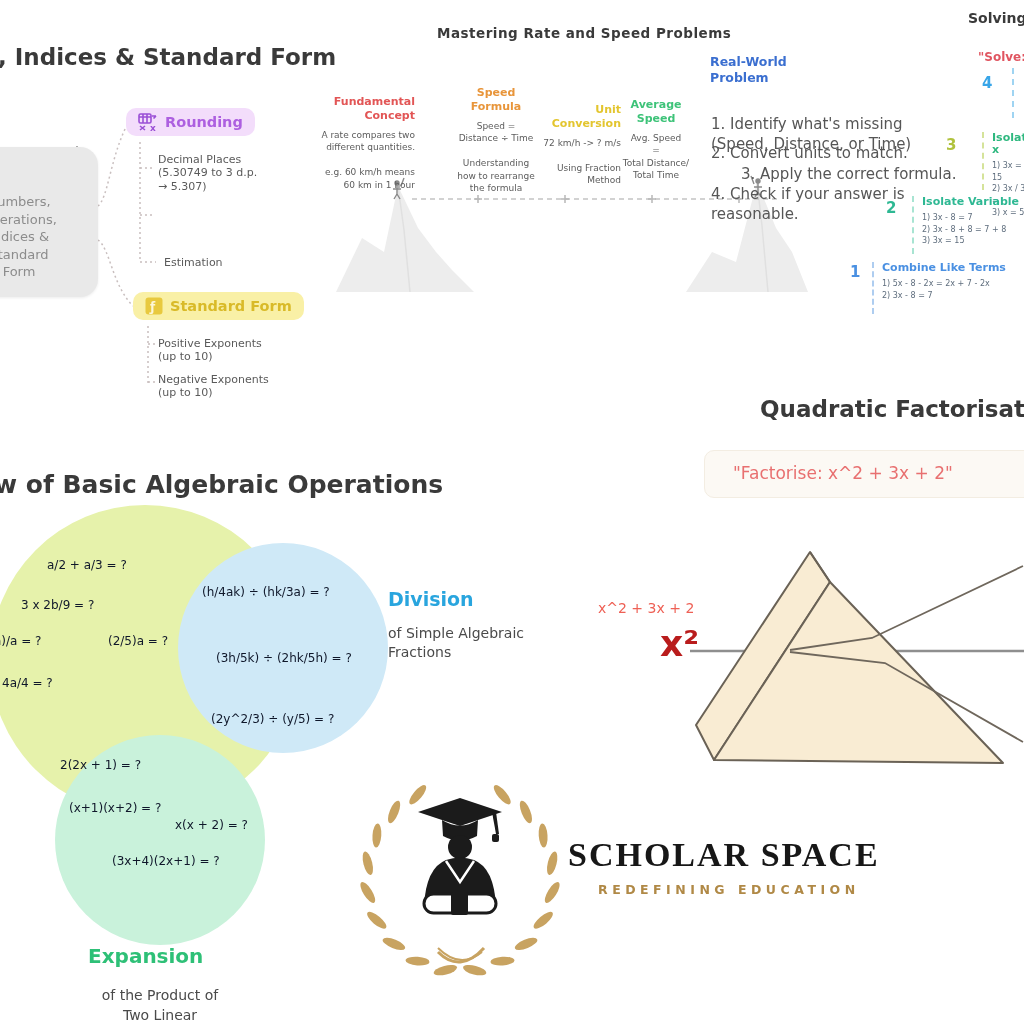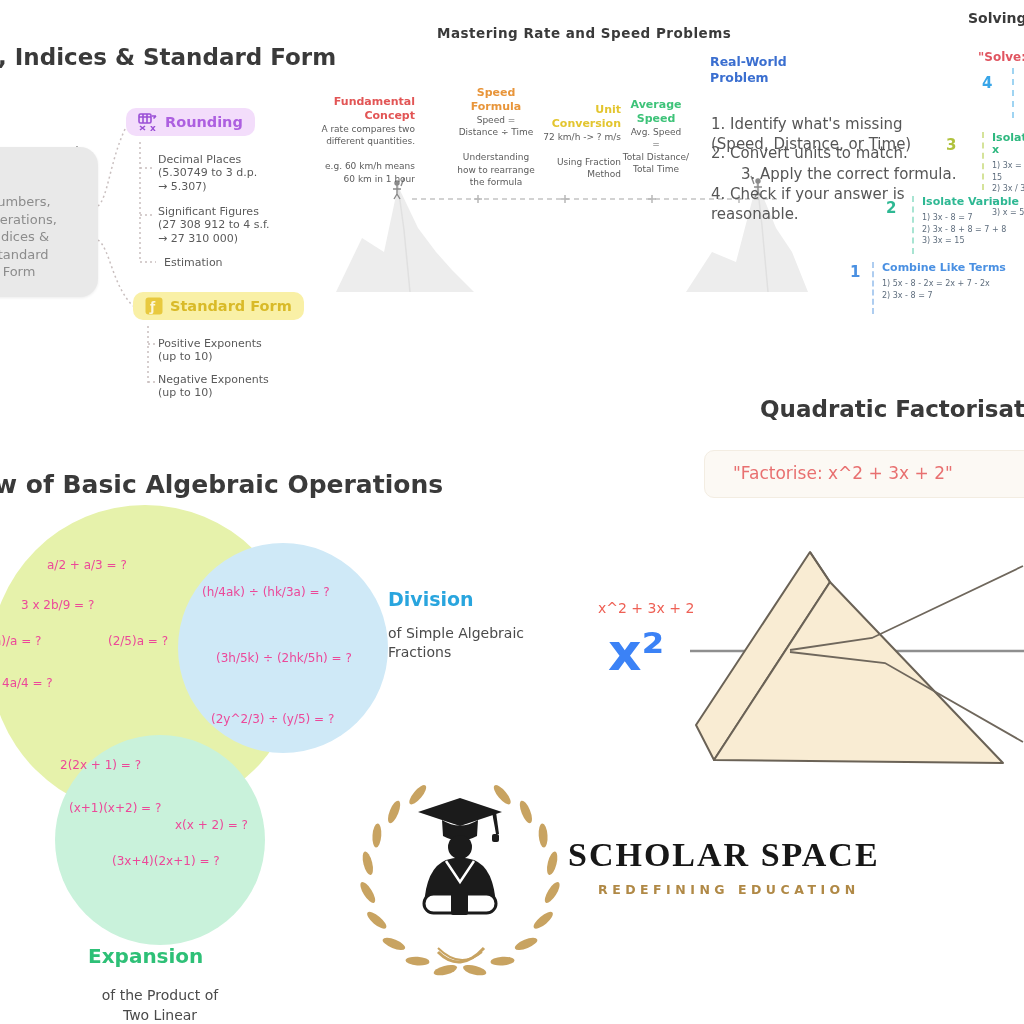--- a/index.html
+++ b/index.html
@@ -6,27 +6,27 @@
   #canvas{position:relative;width:1024px;height:1024px;overflow:hidden;background:#ffffff;
           font-family:"DejaVu Sans",sans-serif;color:#3f3f3f;}
   .abs{position:absolute;}
   .pre{white-space:pre-line;}
   .b{font-weight:bold;}
   .sec-title{font-weight:bold;color:#3a3a3a;}
   .node-pill{display:flex;align-items:center;gap:7px;border-radius:10px;padding:5px 12px;font-weight:bold;font-size:14.5px;}
   .map-item{font-size:11px;color:#5a5a5a;line-height:1.22;}
   .concept{line-height:1.25;}
   .concept .hd{font-size:11px;font-weight:bold;line-height:1.25;}
-  .concept .bd{font-size:9px;color:#5c5c5c;line-height:1.4;}
+  .concept .bd{font-size:9px;color:#5c5c5c;line-height:1.4;margin-top:6px;}
   .rw-step{font-size:15px;color:#565656;line-height:1.3;margin-top:29px;}
   .step-num{font-size:15px;font-weight:bold;}
   .step-box{padding-left:8px;}
   .step-title{font-size:11px;font-weight:bold;line-height:1.1;}
   .step-lines{font-size:8px;color:#5e6d7d;line-height:1.45;margin-top:4px;}
-  .venn-item{font-size:12px;color:#ec4899;}
+  .venn-item{font-size:12px;color:#0f172a;}
   .logo-name{font-family:"Liberation Serif",serif;font-size:34px;font-weight:600;letter-spacing:2px;color:#171717;}
   .logo-tag{font-size:12.5px;font-weight:bold;letter-spacing:4.5px;color:#b08946;}
 </style>
 </head>
 <body>
 
 <div id="canvas">
 
   <div class="abs" style="left:-10px;top:505px;width:310px;height:310px;border-radius:50%;background:#e6f2ab;"></div>
   <div class="abs" style="left:178px;top:543px;width:210px;height:210px;border-radius:50%;background:#cfe9f7;"></div>
@@ -145,23 +145,20 @@
         <path d="M14,3 h4 M18,3 l-2.5,2.5"></path>
         <path d="M2,13 l5,4 M7,13 l-5,4"></path>
       </g>
       <text x="12" y="17.5" font-size="9" fill="#9b4fd6" font-weight="bold">x</text>
     </svg>
     <span>Rounding</span>
   </div>
   <div class="abs pre map-item" style="left:158px;top:153px;">Decimal Places
 (5.30749 to 3 d.p.
 → 5.307)</div>
-  <div class="abs pre map-item" style="left:158px;top:205px;">Significant Figures
-(27 308 912 to 4 s.f.
-→ 27 310 000)</div>
   <div class="abs pre map-item" style="left:164px;top:256px;">Estimation</div>
 
   <div class="abs node-pill" style="left:133px;top:292px;background:#f9f0a6;color:#d9ba28;">
     <svg width="18" height="18" viewBox="0 0 18 18">
       <rect x="0.5" y="0.5" width="17" height="17" rx="3" fill="#e8c93e"></rect>
       <text x="5" y="13.5" font-size="12" fill="#fdf7d8" font-weight="bold">ƒ</text>
     </svg>
     <span>Standard Form</span>
   </div>
   <div class="abs pre map-item" style="left:158px;top:337px;">Positive Exponents
@@ -245,21 +242,21 @@
   <div class="abs step-box" style="left:872px;top:262px;width:152px;height:52px;border-left:2px dashed #aecdf0;">
     <div class="step-title" style="color:#4a90e2;">Combine Like Terms</div>
     <div class="step-lines pre">1) 5x - 8 - 2x = 2x + 7 - 2x
 2) 3x - 8 = 7</div>
   </div>
 
   <div class="abs sec-title" style="left:760px;top:396px;font-size:23px;white-space:nowrap;">Quadratic Factorisation</div>
   <div class="abs" style="left:704px;top:450px;width:332px;height:46px;background:#fcf9f4;border:1px solid #f3ede2;border-radius:10px;"></div>
   <div class="abs" style="left:733px;top:463px;font-size:17px;color:#e87070;white-space:nowrap;">"Factorise: x^2 + 3x + 2"</div>
   <div class="abs" style="left:598px;top:600px;font-size:14px;color:#ee6055;white-space:nowrap;">x^2 + 3x + 2</div>
-  <div class="abs b" style="left:608px;top:626px;font-size:52px;color:#3b82f6;line-height:1;">x²</div>
+  <div class="abs b" style="left:660px;top:626px;font-size:36px;color:#b91c1c;line-height:1;">x²</div>
 
   <div class="abs sec-title" style="left:-6px;top:470px;font-size:25px;white-space:nowrap;">w of Basic Algebraic Operations</div>
 
   <div class="abs venn-item" style="left:47px;top:558px;">a/2 + a/3 = ?</div>
   <div class="abs venn-item" style="left:21px;top:598px;">3 x 2b/9 = ?</div>
   <div class="abs venn-item" style="left:-6px;top:634px;">a)/a = ?</div>
   <div class="abs venn-item" style="left:108px;top:634px;">(2/5)a = ?</div>
   <div class="abs venn-item" style="left:2px;top:676px;">4a/4 = ?</div>
 
   <div class="abs venn-item" style="left:202px;top:585px;">(h/4ak) ÷ (hk/3a) = ?</div>

